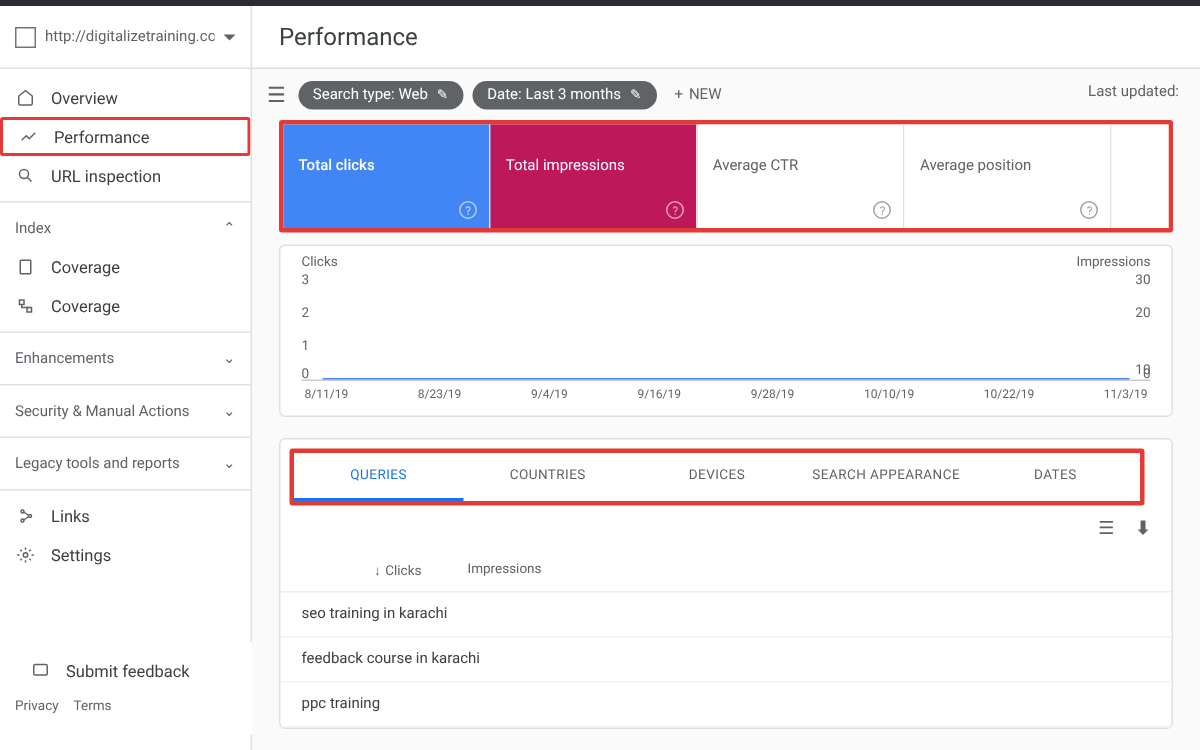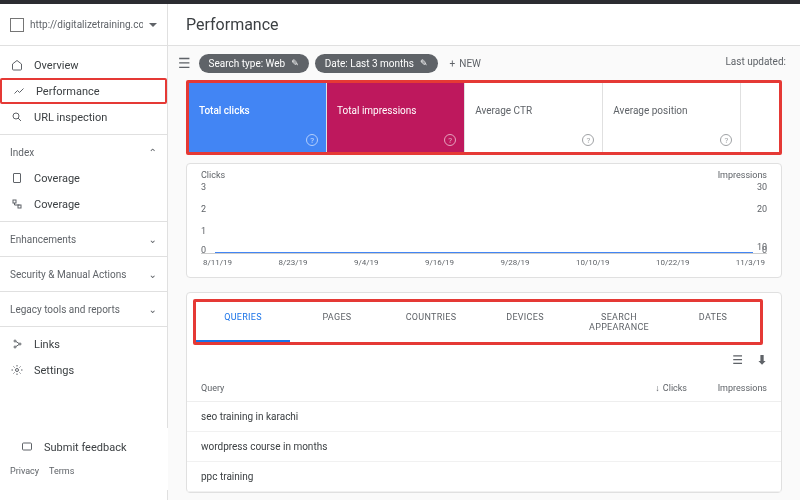--- a/index.html
+++ b/index.html
@@ -219,43 +219,41 @@
           <span>10/10/19</span>
           <span>10/22/19</span>
           <span>11/3/19</span>
         </div>
       </div>
     </div>
 
     <div class="card">
       <div class="tabs">
         <div class="tab active">QUERIES</div>
-        <div class="tab">PAGES</div>
         <div class="tab">COUNTRIES</div>
         <div class="tab">DEVICES</div>
         <div class="tab">SEARCH APPEARANCE</div>
         <div class="tab">DATES</div>
       </div>
       <div class="tbl-tools">
         <span>☰</span>
         <span style="font-weight:bold">⬇</span>
       </div>
       <div class="tbl-head">
-        <div class="c1">Query</div>
         <div class="c2">
             <span>↓</span>
             <span>Clicks</span>
           </div>
         <div class="c3">Impressions</div>
       </div>
       <div class="tbl-row">
           <div class="c1">seo training in karachi</div>
         </div>
       <div class="tbl-row">
-          <div class="c1">wordpress course in months</div>
+          <div class="c1">feedback course in karachi</div>
         </div>
       <div class="tbl-row">
           <div class="c1">ppc training</div>
         </div>
     </div>
   </div>
 </div>
 
 <div class="footer">
   <div class="srow">

